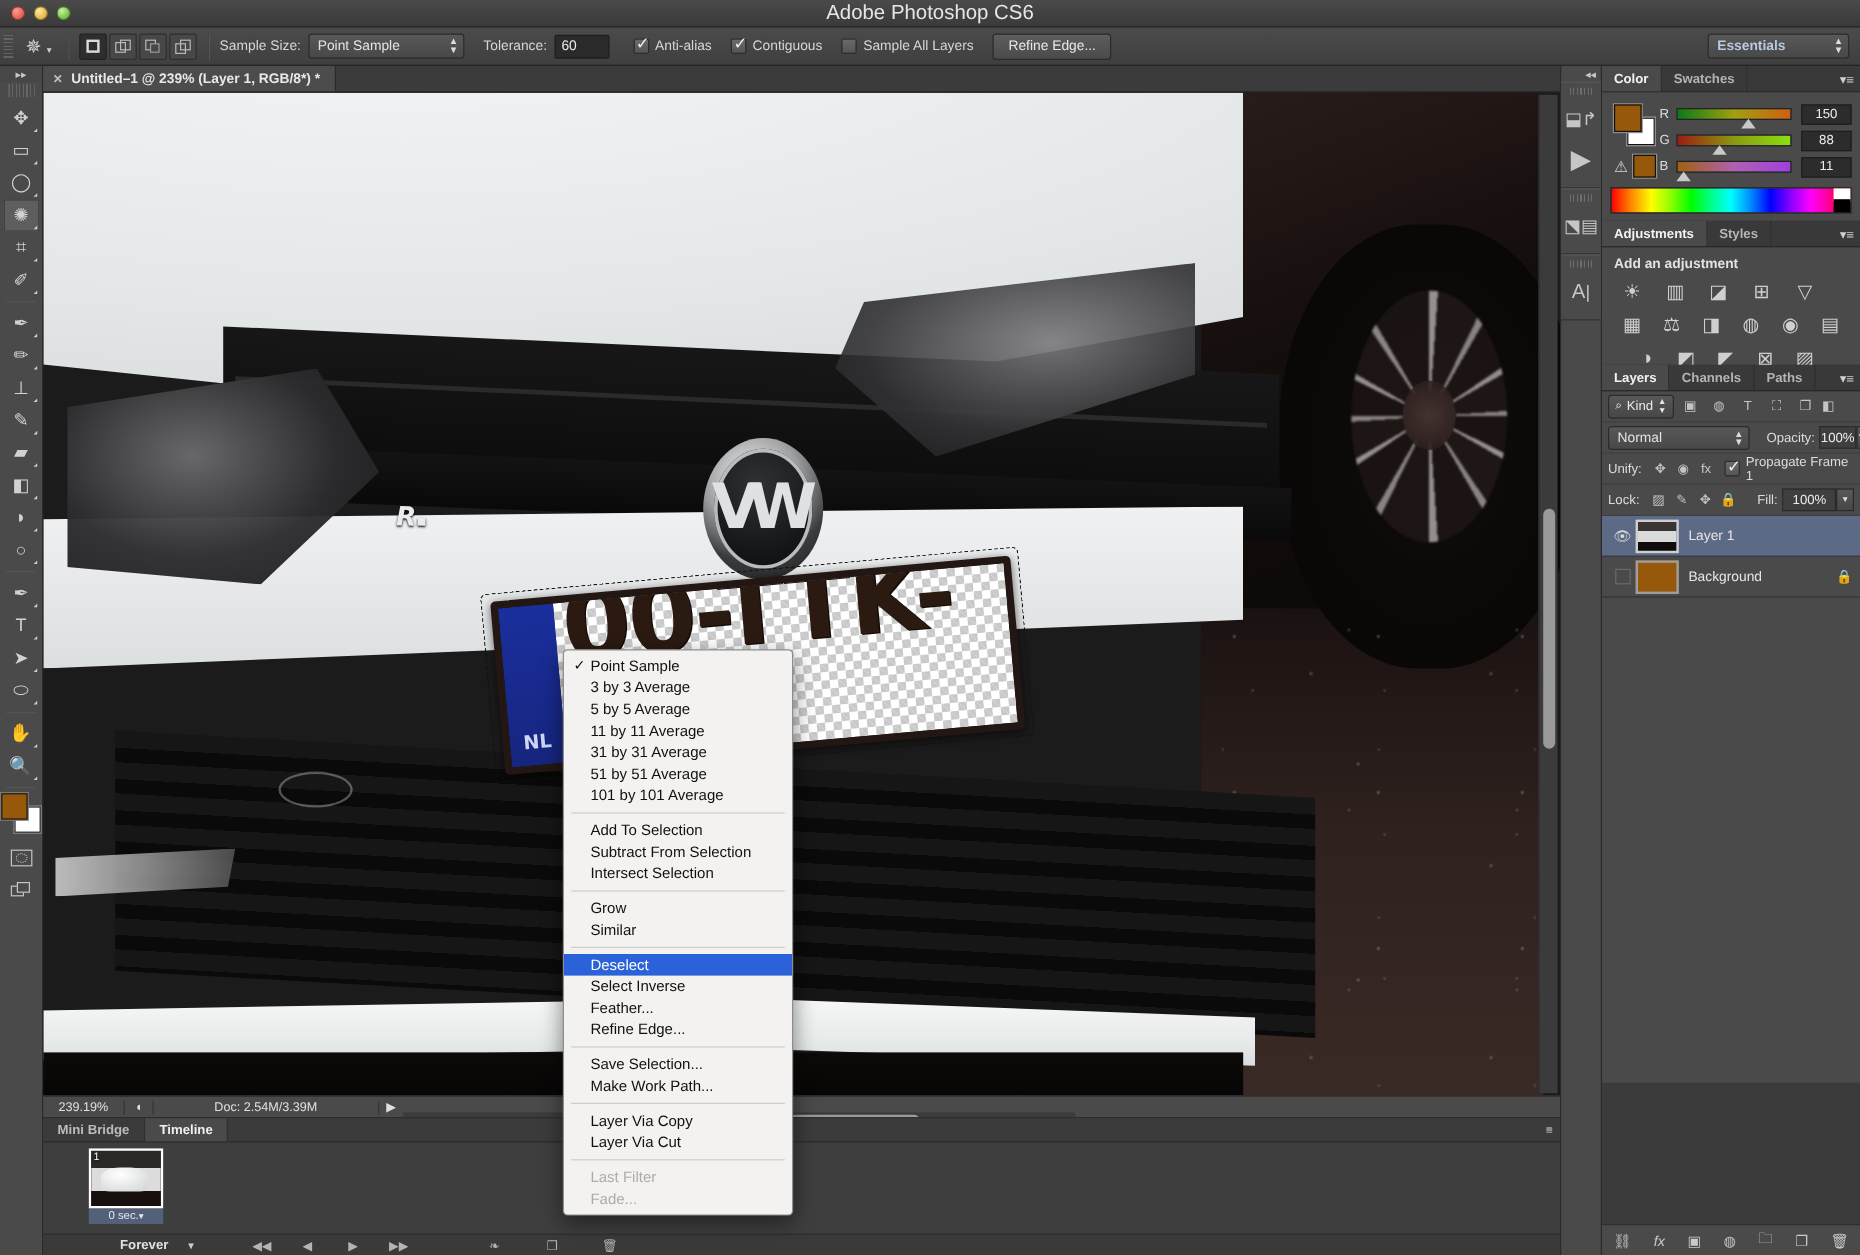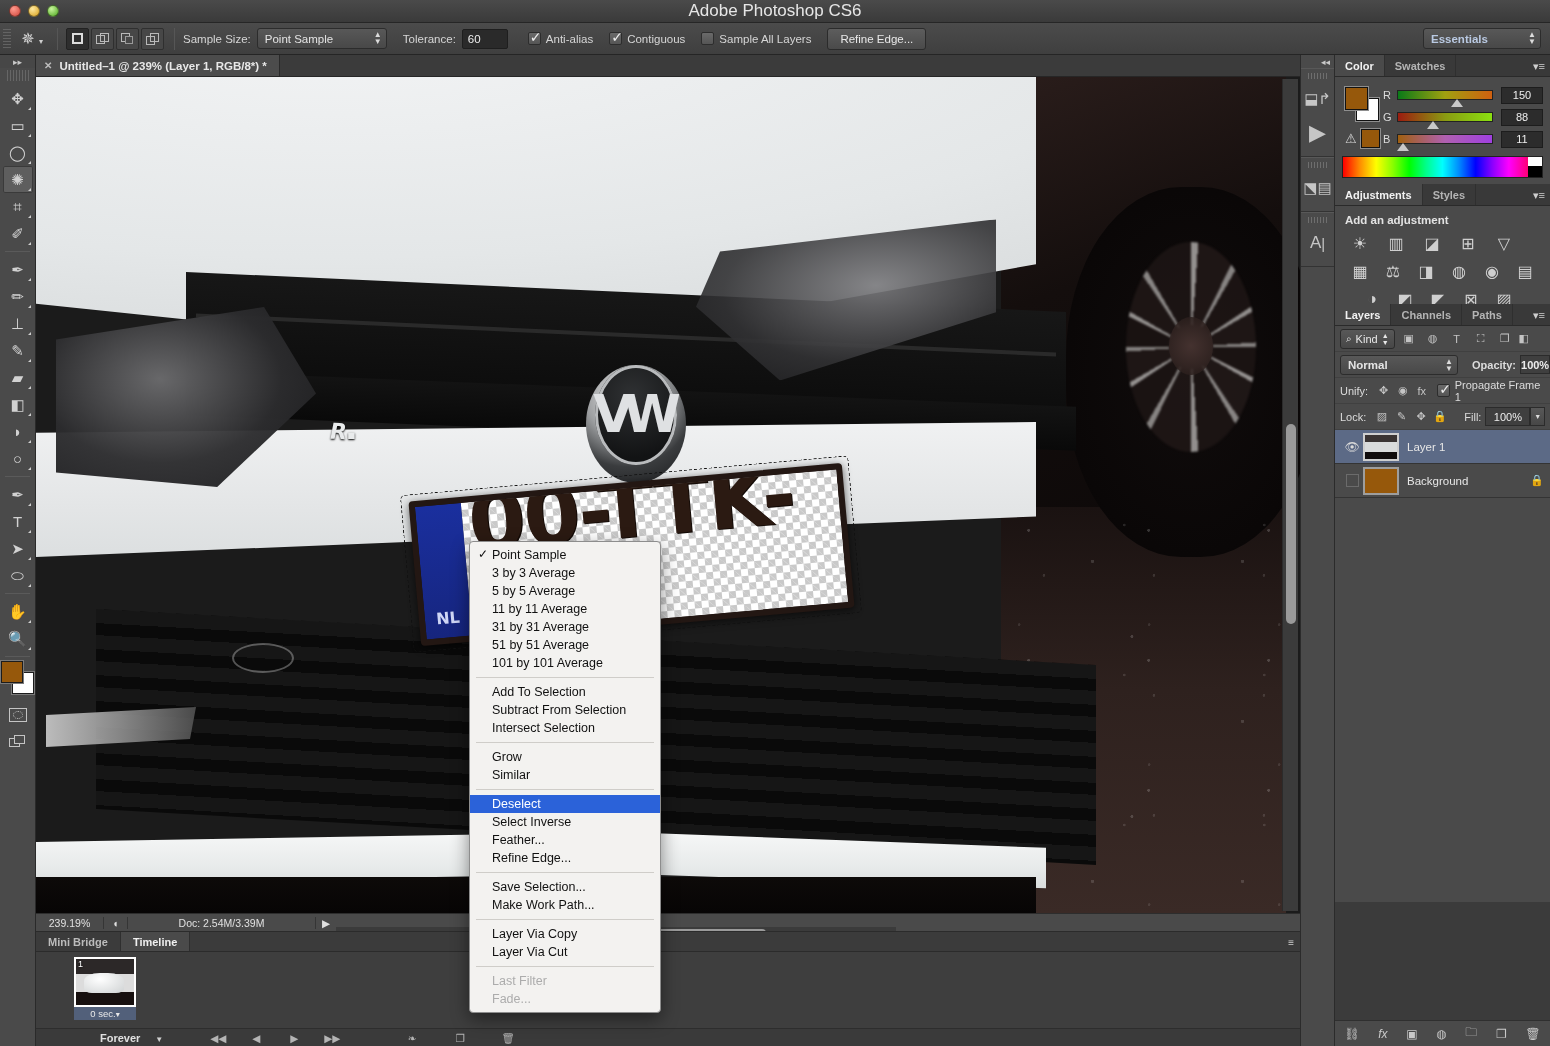--- a/index.html
+++ b/index.html
@@ -120,21 +120,21 @@
   .fog-left{ position:absolute; left:10px; top:630px; width:150px; height:40px;
     background:linear-gradient(90deg,#d8d8d8,#9a9a9a,#555); opacity:.85;
     clip-path:polygon(0 20%,100% 0,96% 80%,0 100%); }
   .circle-mark{ position:absolute; left:196px; top:566px; width:62px; height:30px;
     border:2px solid rgba(255,255,255,.30); border-radius:50%; }
 
   
   .vw{ position:absolute; left:550px; top:288px; width:100px; height:118px;
     border-radius:50%;
     background:radial-gradient(circle at 40% 28%, #f2f2f2 0%, #9d9fa1 38%, #3a3c3e 66%, #1a1b1d 100%);
-    display:flex; justify-content:center; }
+    display:flex; align-items:center; justify-content:center; }
   .vw-in{ width:82px; height:100px; border-radius:50%;
     background:radial-gradient(circle at 45% 30%, #2f3133, #121314 75%);
     box-shadow: inset 0 0 0 3px #b9bbbd; display:flex; align-items:center; justify-content:center;
     color:#dfe1e3; font-size:52px; font-weight:bold; line-height:0.8;
     font-family:"DejaVu Sans",sans-serif; letter-spacing:-10px; padding-right:8px; }
   .rbadge{ position:absolute; left:294px; top:342px; color:#e9ebec; font-size:22px;
     font-weight:bold; font-style:italic; font-family:"DejaVu Sans",sans-serif;
     text-shadow:0 1px 2px #000; transform:skewY(1.5deg); }
 
   
@@ -705,21 +705,21 @@
           <span>Kind</span>
           <span style="font-size:7px;line-height:7px;">▲<br>▼</span>
         </span>
         <span class="ficon">▣</span>
         <span class="ficon">◍</span>
         <span class="ficon">T</span>
         <span class="ficon">⛶</span>
         <span class="ficon">❐</span>
         <span class="ficon" style="width:10px;">◧</span>
       </div>
-      <div class="lrow" style="height:26px;font-weight:bold;">
+      <div class="lrow" style="height:26px;">
         <span class="selwrap">
           <span class="fakesel blendsel" style="display:inline-flex;align-items:center;">Normal</span>
           <span class="arrows">▲<br>▼</span>
         </span>
         <span style="margin:0 4px 0 14px;">Opacity:</span>
         <span class="pctbox">100%</span>
         <span class="miniarrow">▼</span>
       </div>
       <div class="lrow" style="height:26px;">
         <span style="margin-right:6px;">Unify:</span>

